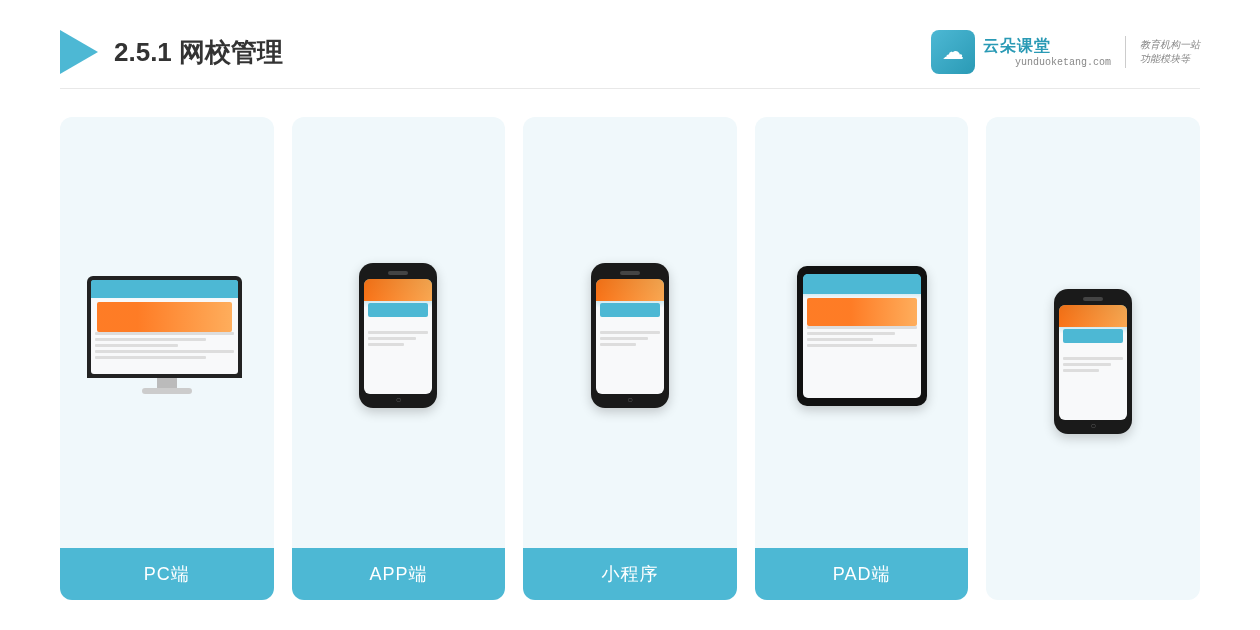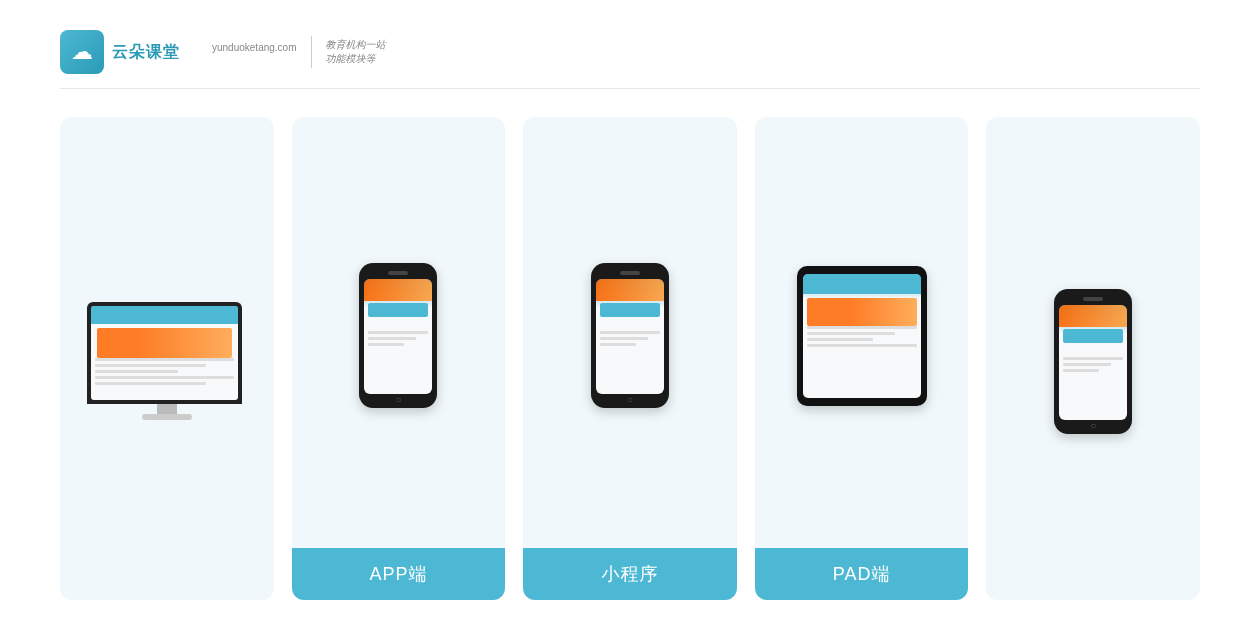--- a/index.html
+++ b/index.html
@@ -73,22 +73,23 @@
     }
 
     .brand-icon::before {
       content: "☁";
       font-size: 22px;
       color: #fff;
     }
 
     .brand-text {
       display: flex;
-      flex-direction: row;
+      flex-direction: column;
       align-items: flex-start;
+      font-family: Liberation Mono, monospace;
     }
 
     .brand-name {
       font-size: 16px;
       font-weight: 700;
       color: #2a9ab5;
       letter-spacing: 1px;
     }
 
     .brand-divider {
@@ -334,20 +335,26 @@
     .screen-line.short { width: 60%; }
     .screen-line.medium { width: 80%; }
     .screen-line.full { width: 100%; }
   </style>
 </head>
 <body>
 
 <div class="page-container">
 
   <div class="header">
+    <div class="header-left">
+      <div class="logo-triangle"></div>
+      <h1 class="page-title">
+        <span>2.5.1</span>&nbsp;<span style="font-weight:700;">网校管理</span>
+      </h1>
+    </div>
     <div class="brand-logo">
       <div class="brand-icon"></div>
       <div class="brand-text">
         <span class="brand-name">云朵课堂</span>
         <span style="font-size:10px;color:#888;margin-left:32px;">yunduoketang.com</span>
       </div>
       <div class="brand-divider"></div>
       <div class="brand-slogan">
         <div>教育机构一站</div>
         <div>功能模块等</div>
@@ -369,20 +376,21 @@
                 <div class="screen-line short"></div>
                 <div class="screen-line full"></div>
                 <div class="screen-line medium"></div>
               </div>
             </div>
           </div>
           <div class="monitor-stand"></div>
           <div class="monitor-base"></div>
         </div>
       </div>
+      <div class="card-label">PC端</div>
     </div>
 
     <div class="card">
       <div class="card-image-area">
         <div class="phone-device">
           <div class="phone-screen">
             <div class="screen-lines">
               <div class="screen-line full"></div>
               <div class="screen-line medium"></div>
               <div class="screen-line short"></div>

